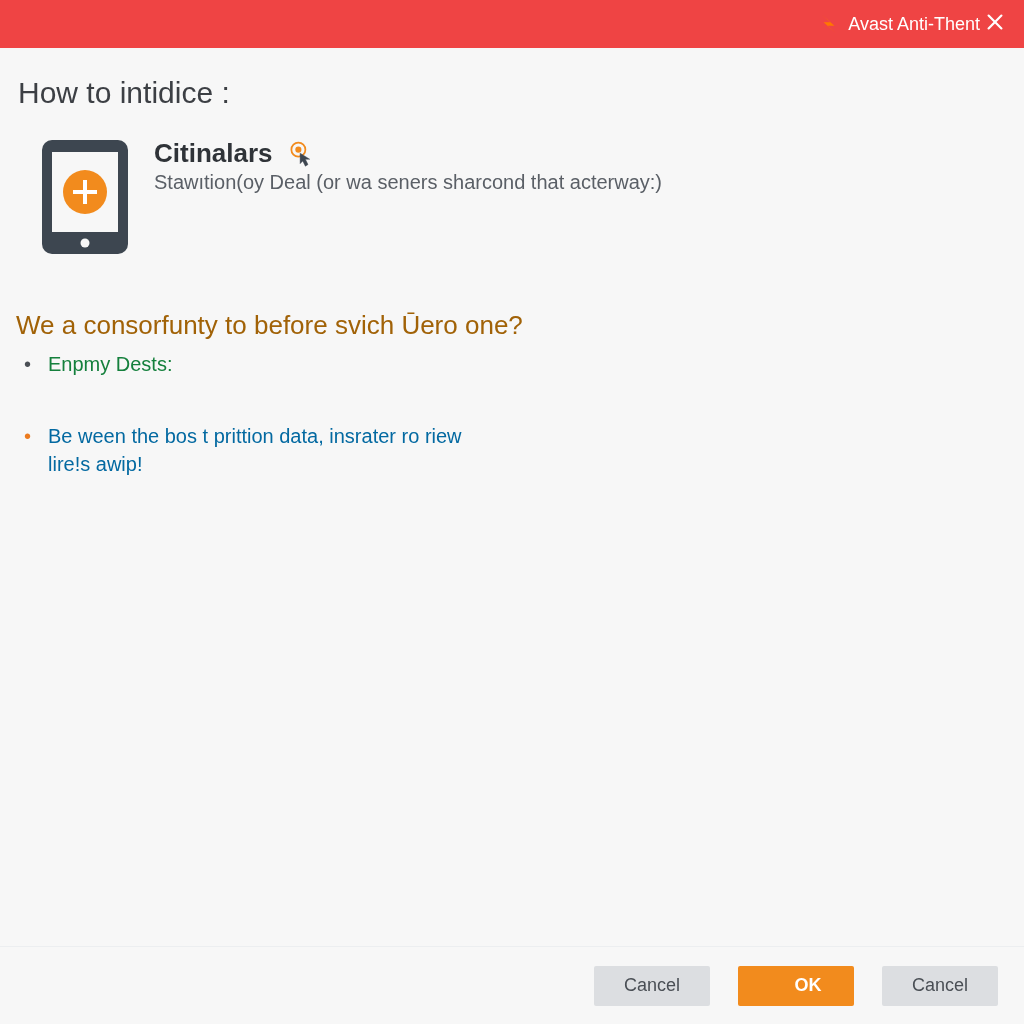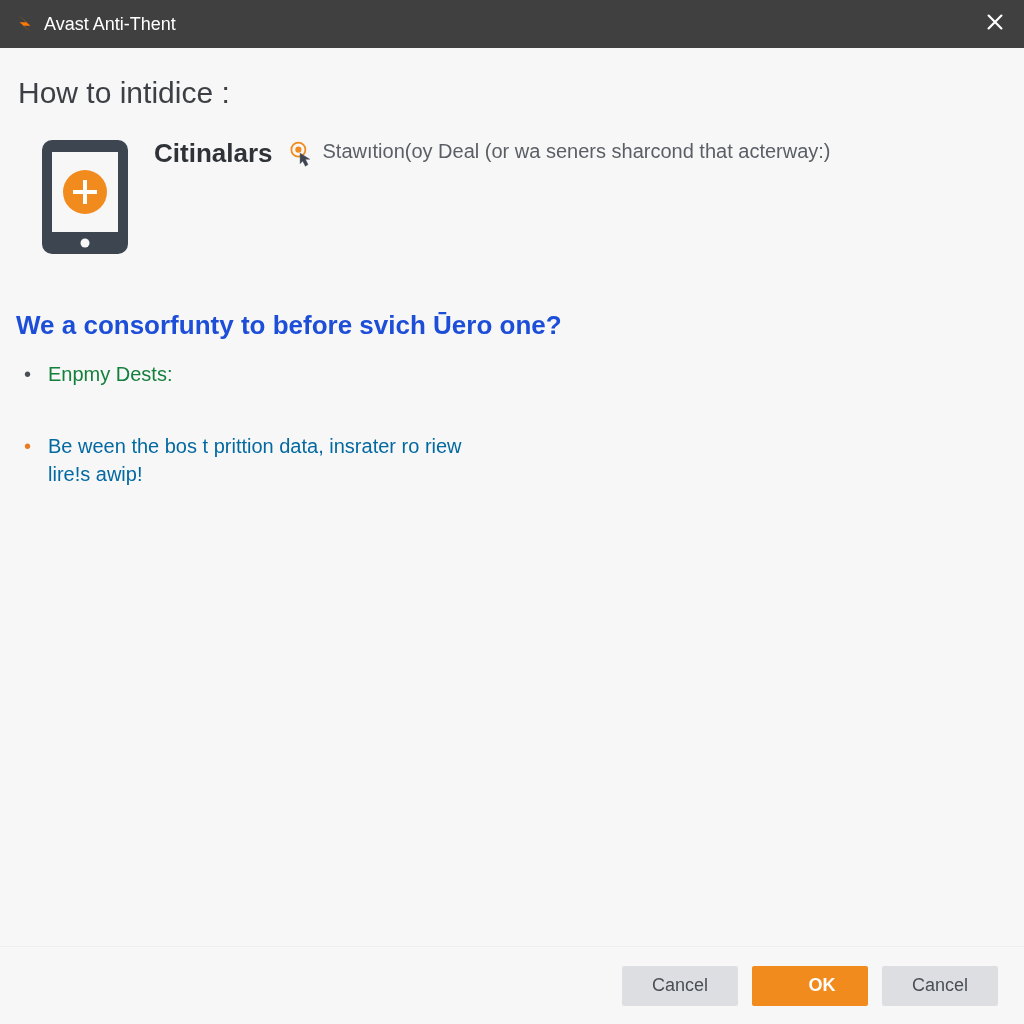--- a/index.html
+++ b/index.html
@@ -1,41 +1,41 @@
 <!DOCTYPE html>
 <html><head>
 <meta charset="utf-8">
 <style>
   * { box-sizing: border-box; margin: 0; padding: 0; }
   html, body { width: 1024px; height: 1024px; font-family: Arial, Helvetica, sans-serif; background: #f5f5f5; overflow: hidden; }
   .window { width: 1024px; height: 1024px; display: flex; flex-direction: column; background: #f7f7f7; }
-  .titlebar { height: 48px; background: #404040; color: #ffffff; display: flex; align-items: center; padding: 0 14px; font-size: 18px; justify-content: space-between; }
+  .titlebar { height: 48px; background: #ef4444; color: #ffffff; display: flex; align-items: center; padding: 0 14px; font-size: 18px; justify-content: flex-end; }
   .titlebar-left { display: flex; align-items: center; gap: 8px; }
   .avast-logo { width: 22px; height: 22px; display: inline-flex; align-items: center; justify-content: center; }
   .close-x { font-size: 28px; font-weight: 300; color: #fff; line-height: 1; cursor: pointer; padding: 0 4px; }
   .content { flex: 1; padding: 28px 22px 10px 16px; display: flex; flex-direction: column; overflow: hidden; }
   .page-title { font-size: 30px; font-weight: 400; color: #3c3f44; margin-bottom: 28px; margin-left: 2px; }
   .info-row { display: flex; gap: 24px; align-items: flex-start; margin-left: 24px; margin-bottom: 54px; }
   .device-icon { width: 90px; height: 118px; flex-shrink: 0; }
-  .info-text { display: flex; flex-direction: row; gap: 8px; }
+  .info-text { display: flex; flex-direction: column; gap: 0; }
   .info-title-row { display: flex; align-items: center; gap: 14px; }
   .info-title { font-size: 26px; font-weight: 700; color: #2f3338; }
   .cursor-icon { width: 28px; height: 28px; }
   .info-sub { font-size: 20px; color: #8a8f96; line-height: 1.35; }
   .info-desc { font-size: 20px; color: #5a5f66; margin-top: 2px; }
-  .section-heading { font-size: 26px; font-weight: 700; color: #1d4ed8; margin-bottom: 19px; margin-left: 0; }
+  .section-heading { font-size: 26px; font-weight: 400; color: #a16207; margin-bottom: 9px; margin-left: 0; }
   ul.consent-list { list-style: none; padding-left: 26px; }
   ul.consent-list li { position: relative; padding-left: 6px; margin-bottom: 22px; font-size: 20px; line-height: 1.4; }
   ul.consent-list li::before { content: "•"; position: absolute; left: -18px; top: 0; font-size: 20px; }
   .li-dark { color: #4a4f55; }
   .li-dark::before { color: #4a4f55; }
   .li-dark .li-title { color: #15803d; }
   .li-orange { color: #0369a1; max-width: 430px; margin-top: 44px; }
   .li-orange::before { color: #ec7b1f; }
-  .footer { height: 78px; background: #f7f7f7; border-top: 1px solid #eceef0; display: flex; align-items: center; justify-content: flex-end; gap: 14px; padding: 0 26px; }
+  .footer { height: 78px; background: #f7f7f7; border-top: 1px solid #eceef0; display: flex; align-items: center; justify-content: flex-end; gap: 28px; padding: 0 26px; }
   .btn { min-width: 116px; height: 40px; border: none; font-size: 18px; cursor: pointer; border-radius: 2px; }
   .btn-grey { background: #dcdee1; color: #4a4f55; }
   .btn-orange { background: #f28b1d; color: #ffffff; font-weight: 600; padding-left: 24px; }
 </style>
 </head>
 <body>
 
 <div class="window">
 
   <div class="titlebar">

